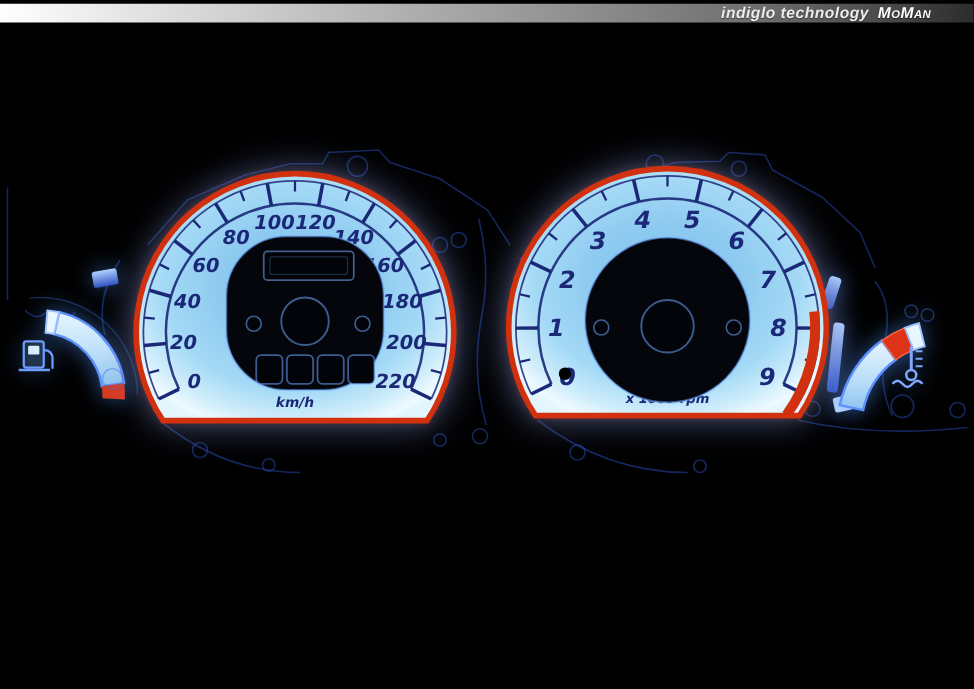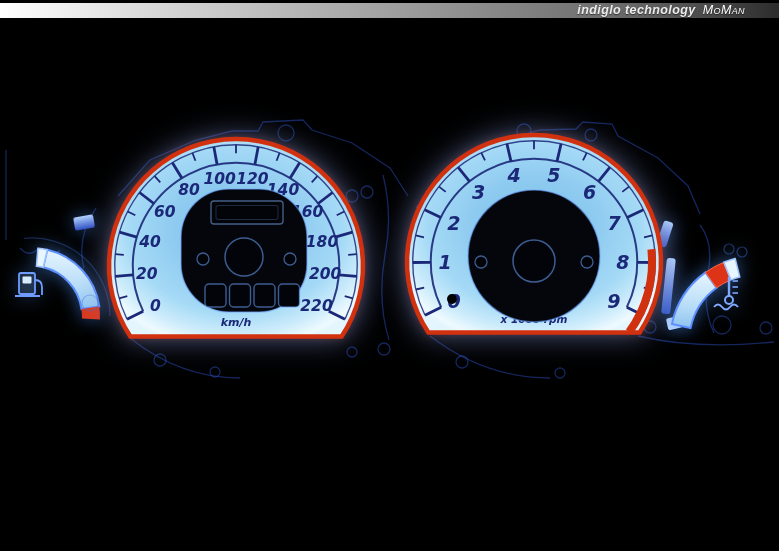--- a/index.html
+++ b/index.html
@@ -8,21 +8,21 @@
   svg{position:absolute;top:0;left:0;}
   .watermark-bar{
     position:absolute;top:3px;left:0;width:779px;height:15px;z-index:5;
     background:linear-gradient(90deg,#ffffff 0%,#e3e3e3 14%,#b2b2b2 40%,#8e8e8e 60%,#6e6e6e 78%,#474747 92%,#2c2c2c 100%);
     display:flex;justify-content:flex-end;align-items:flex-end;
     padding-right:34px;box-sizing:border-box;
     font-family:"Liberation Sans",sans-serif;font-style:italic;font-weight:700;
     font-size:12.5px;letter-spacing:.4px;line-height:15px;white-space:nowrap;
   }
   .wm-left{color:#ededed;text-shadow:0 1px 1px rgba(0,0,0,.55);margin-right:7px;}
-  .wm-brand{color:#ffffff;font-weight:400;font-variant:small-caps;text-shadow:0 1px 1px rgba(0,0,0,.6);}
+  .wm-brand{color:#ffffff;font-weight:700;font-variant:small-caps;text-shadow:0 1px 1px rgba(0,0,0,.6);}
   #speedometer,#tachometer{filter:drop-shadow(0 0 15px rgba(80,160,255,.50)) drop-shadow(0 0 4px rgba(255,70,30,.30));}
   #fuel-gauge,#temp-gauge,#stray-glows{filter:drop-shadow(0 0 9px rgba(80,150,255,.55));}
 </style>
 </head>
 <body>
 
 <div class="stage">
   <div class="watermark-bar">
     <span class="wm-left">indiglo technology</span>
     <span class="wm-brand">MoMan</span>

